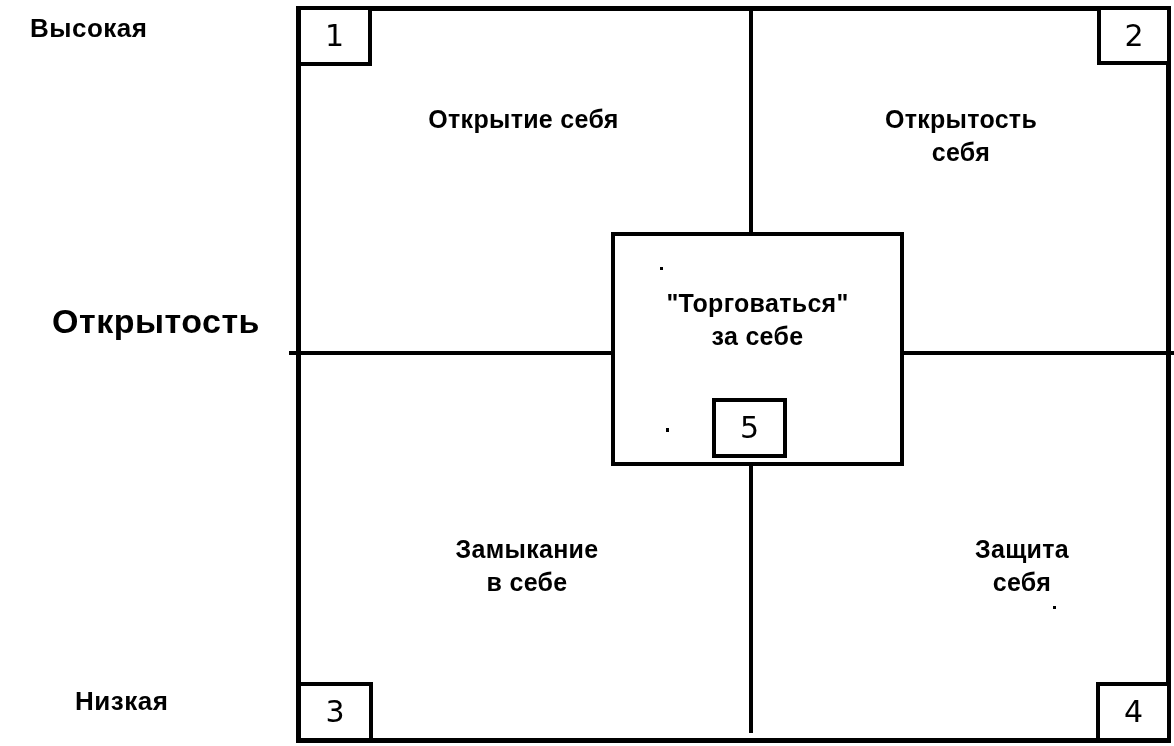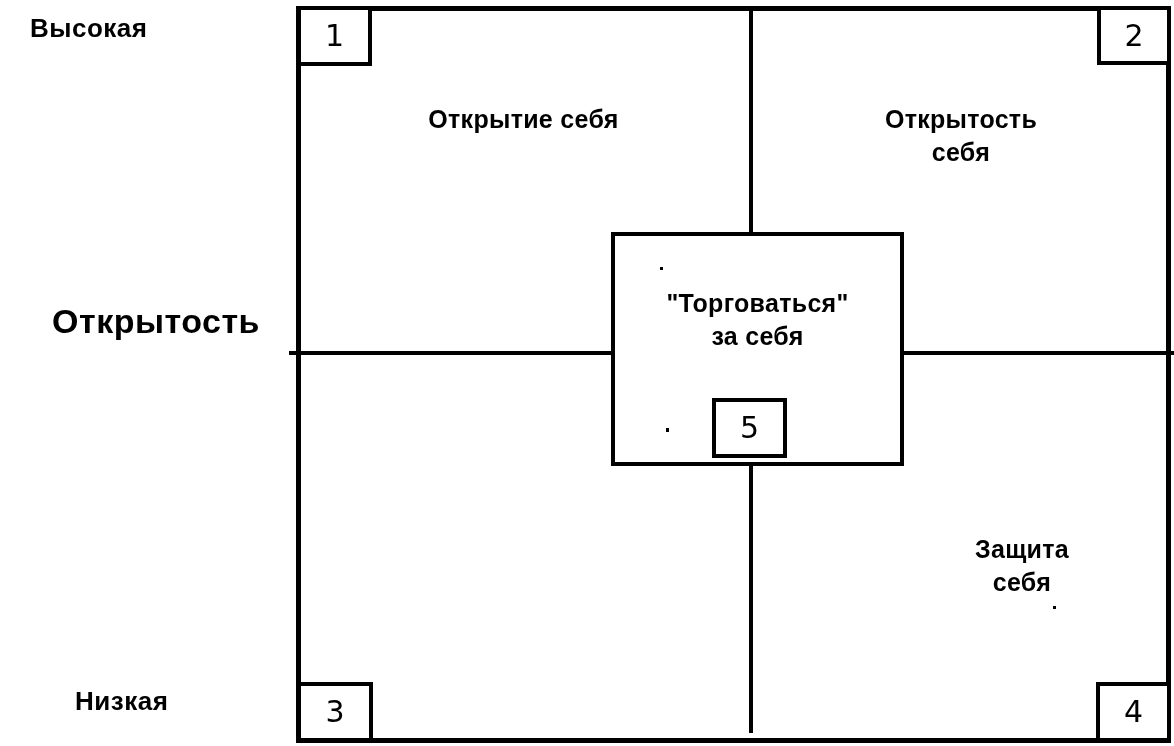--- a/index.html
+++ b/index.html
@@ -135,30 +135,34 @@
 
   <div class="q-label q1-label">
     <div>Открытие себя</div>
   </div>
 
   <div class="q-label q2-label">
     <div>Открытость</div>
     <div>себя</div>
   </div>
 
+  <div class="q-label q3-label">
+    <div>Замыкание</div>
+    <div>в себе</div>
+  </div>
 
   <div class="q-label q4-label">
     <div>Защита</div>
     <div>себя</div>
   </div>
 
   <div class="center-box"></div>
   <div class="center-label">
     <div>"Торговаться"</div>
-    <div>за себя</div>
+    <div>за себе</div>
   </div>
 
   <div class="marker marker-1">
     <span>1</span>
   </div>
   <div class="marker marker-2">
     <span>2</span>
   </div>
   <div class="marker marker-3">
     <span>3</span>

